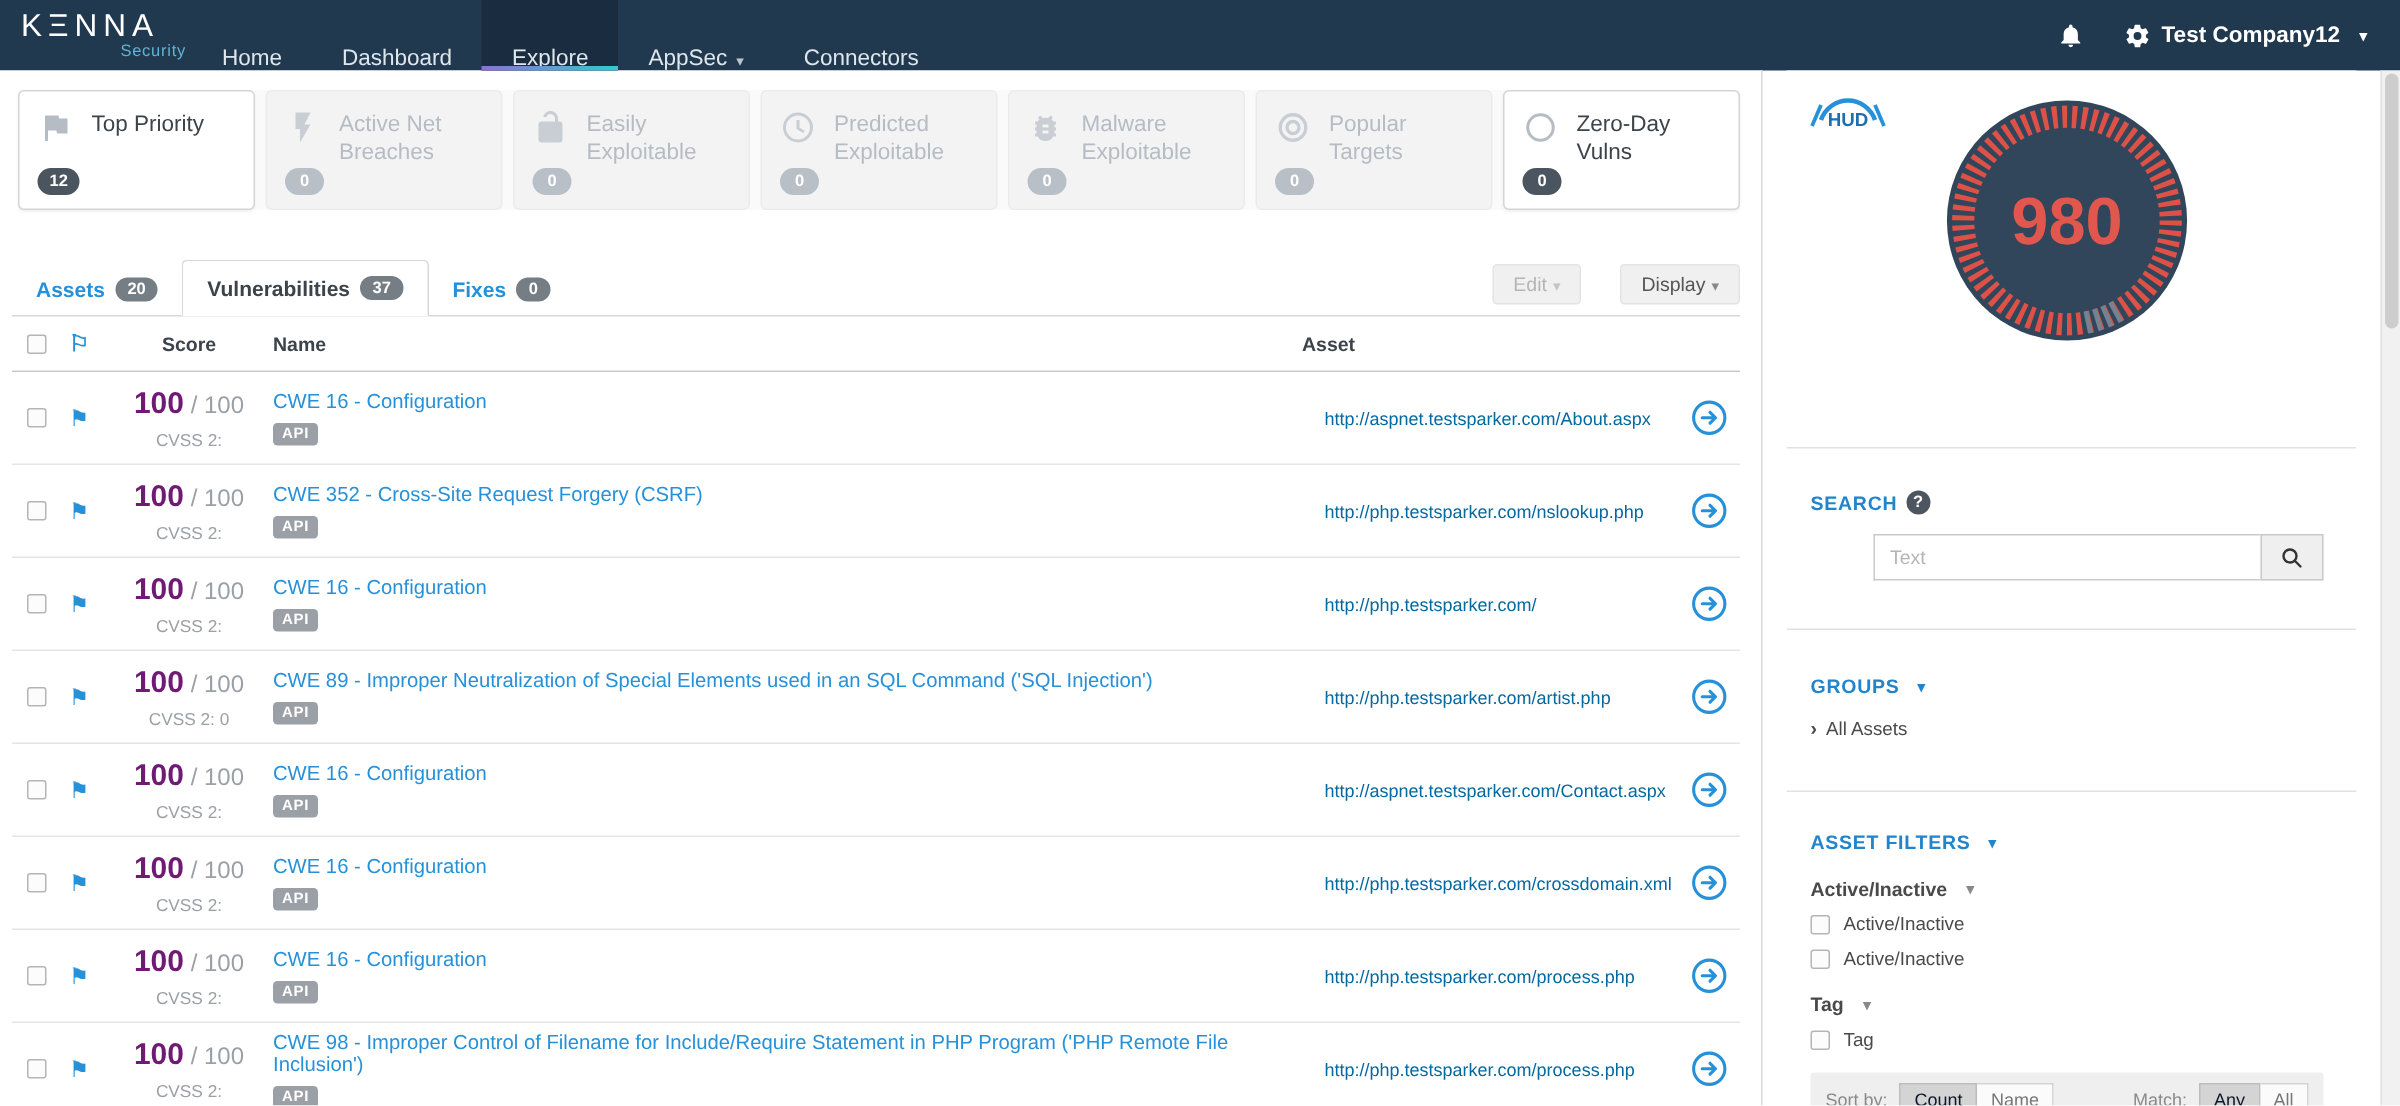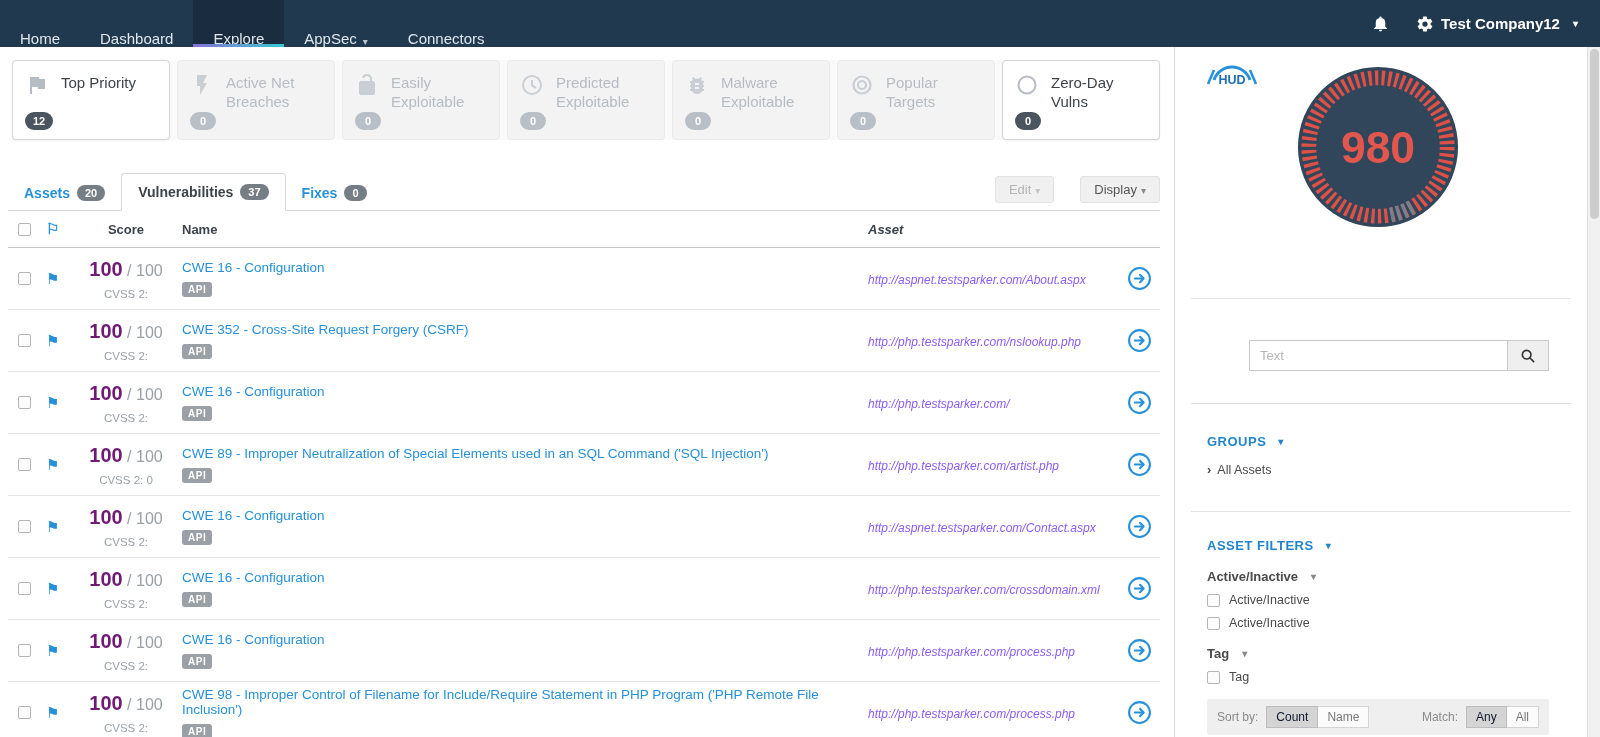--- a/index.html
+++ b/index.html
@@ -62,33 +62,33 @@
   .btn[data-disabled="true"] .caret { color:#c5c5c5; }
 
   
   .table { margin:0 14px 0 8px; }
   .thead { display:flex; align-items:center; height:37px; border-bottom:1px solid #c9c9c9; font-size:13px;
     font-weight:bold; color:#3c434a; }
   .col-cb { width:28px; display:flex; justify-content:flex-start; padding-left:10px; }
   .col-flag { width:34px; padding-left:10px; font-size:15px; color:#2691d9; }
   .col-score { width:112px; text-align:center; }
   .col-name { flex:1; padding-right:10px; }
-  .col-asset { width:250px;font-style:italic; }
+  .col-asset { width:250px; }
   .col-arrow { width:42px; display:flex; justify-content:center; }
   .cb { width:13px; height:13px; border:1px solid #b5b5b5; border-radius:2px; background:#fcfcfc;
     display:inline-block; cursor:pointer; position:relative; }
   .row { display:flex; align-items:center; height:62px; border-bottom:1px solid #e5e5e5; background:#fff; }
   .row .col-flag { cursor:pointer; }
   .score-num { color:#701a75; font-size:20px; font-weight:bold; }
   .score-denom { color:#9aa0a6; font-size:16px; }
   .score-cvss { color:#9aa0a6; font-size:11.5px; margin-top:7px; }
   .vuln-link { color:#2691d9; font-size:13.5px; cursor:pointer; }
   .tag-badge { display:inline-block; background:#9aa0a6; color:#fff; font-size:10px; font-weight:bold;
     letter-spacing:.5px; padding:2px 6px; border-radius:3px; margin-top:7px; }
-  .asset-link { color:#8b5cf6; font-size:12px; cursor:pointer; }
+  .asset-link { color:#0369a1; font-size:12px; cursor:pointer;margin-left:15px; }
   .arrow-icon { cursor:pointer; display:flex; }
 
   
   .sidebar { flex:1; background:#fff; overflow:hidden; }
   .sb-section { border-bottom:1px solid #e2e2e2; padding:14px 22px 24px 16px; position:relative; }
   .sb-section:last-child { border-bottom:none; }
   .hud-logo { position:absolute; top:12px; left:14px; cursor:pointer; }
   .gauge-wrap { display:flex; justify-content:center; padding-top:2px; }
   .sb-label { color:#2285cc; font-weight:bold; font-size:13px; letter-spacing:.5px; display:flex;
     align-items:center; gap:6px; cursor:pointer; }
@@ -118,20 +118,24 @@
     display:flex; align-items:center; gap:8px; }
   .more-link .caret-r { color:#777; font-size:11px; }
 
   .scrollbar { width:13px; background:#f1f1f1; border-left:1px solid #e0e0e0; position:relative; }
   .scroll-thumb { position:absolute; top:2px; left:2px; width:9px; height:170px; background:#cdcdcd; border-radius:5px; }
 </style>
 </head>
 <body>
 
 <div class="navbar">
+  <div class="logo">
+    <div class="logo-main">KΞNNA</div>
+    <div class="logo-sub">Security</div>
+  </div>
   <div class="nav-items">
 
   <div class="nav-item">
       <span>Home</span>
 
     </div>
       <div class="nav-item">
       <span>Dashboard</span>
 
     </div>
@@ -519,20 +523,24 @@
             <rect x="-1.65" y="-77.5" width="3.3" height="15" transform="rotate(157.4)"></rect>
             <rect x="-1.65" y="-77.5" width="3.3" height="15" transform="rotate(162.8)"></rect>
             <rect x="-1.65" y="-77.5" width="3.3" height="15" transform="rotate(168.2)"></rect>
           </g>
           <text x="0" y="16" text-anchor="middle" font-size="45" font-weight="bold" fill="#e2574d" font-family="Liberation Sans, sans-serif">980</text>
         </svg>
       </div>
     </div>
 
     <div class="sb-section" style="padding-top:28px; padding-bottom:32px;">
+      <div class="sb-label">
+        <span>SEARCH</span>
+        <span class="help-ic">?</span>
+      </div>
       <div class="search-row">
         <input class="search-input" placeholder="Text" style="">
         <span class="search-btn">
           <svg width="16" height="16" viewBox="0 0 24 24" fill="none" stroke="currentColor" stroke-width="2.4">
               <circle cx="10" cy="10" r="6.5"></circle>
               <path d="M15 15l5.5 5.5" stroke-linecap="round"></path>
             </svg>
         </span>
       </div>
     </div>

